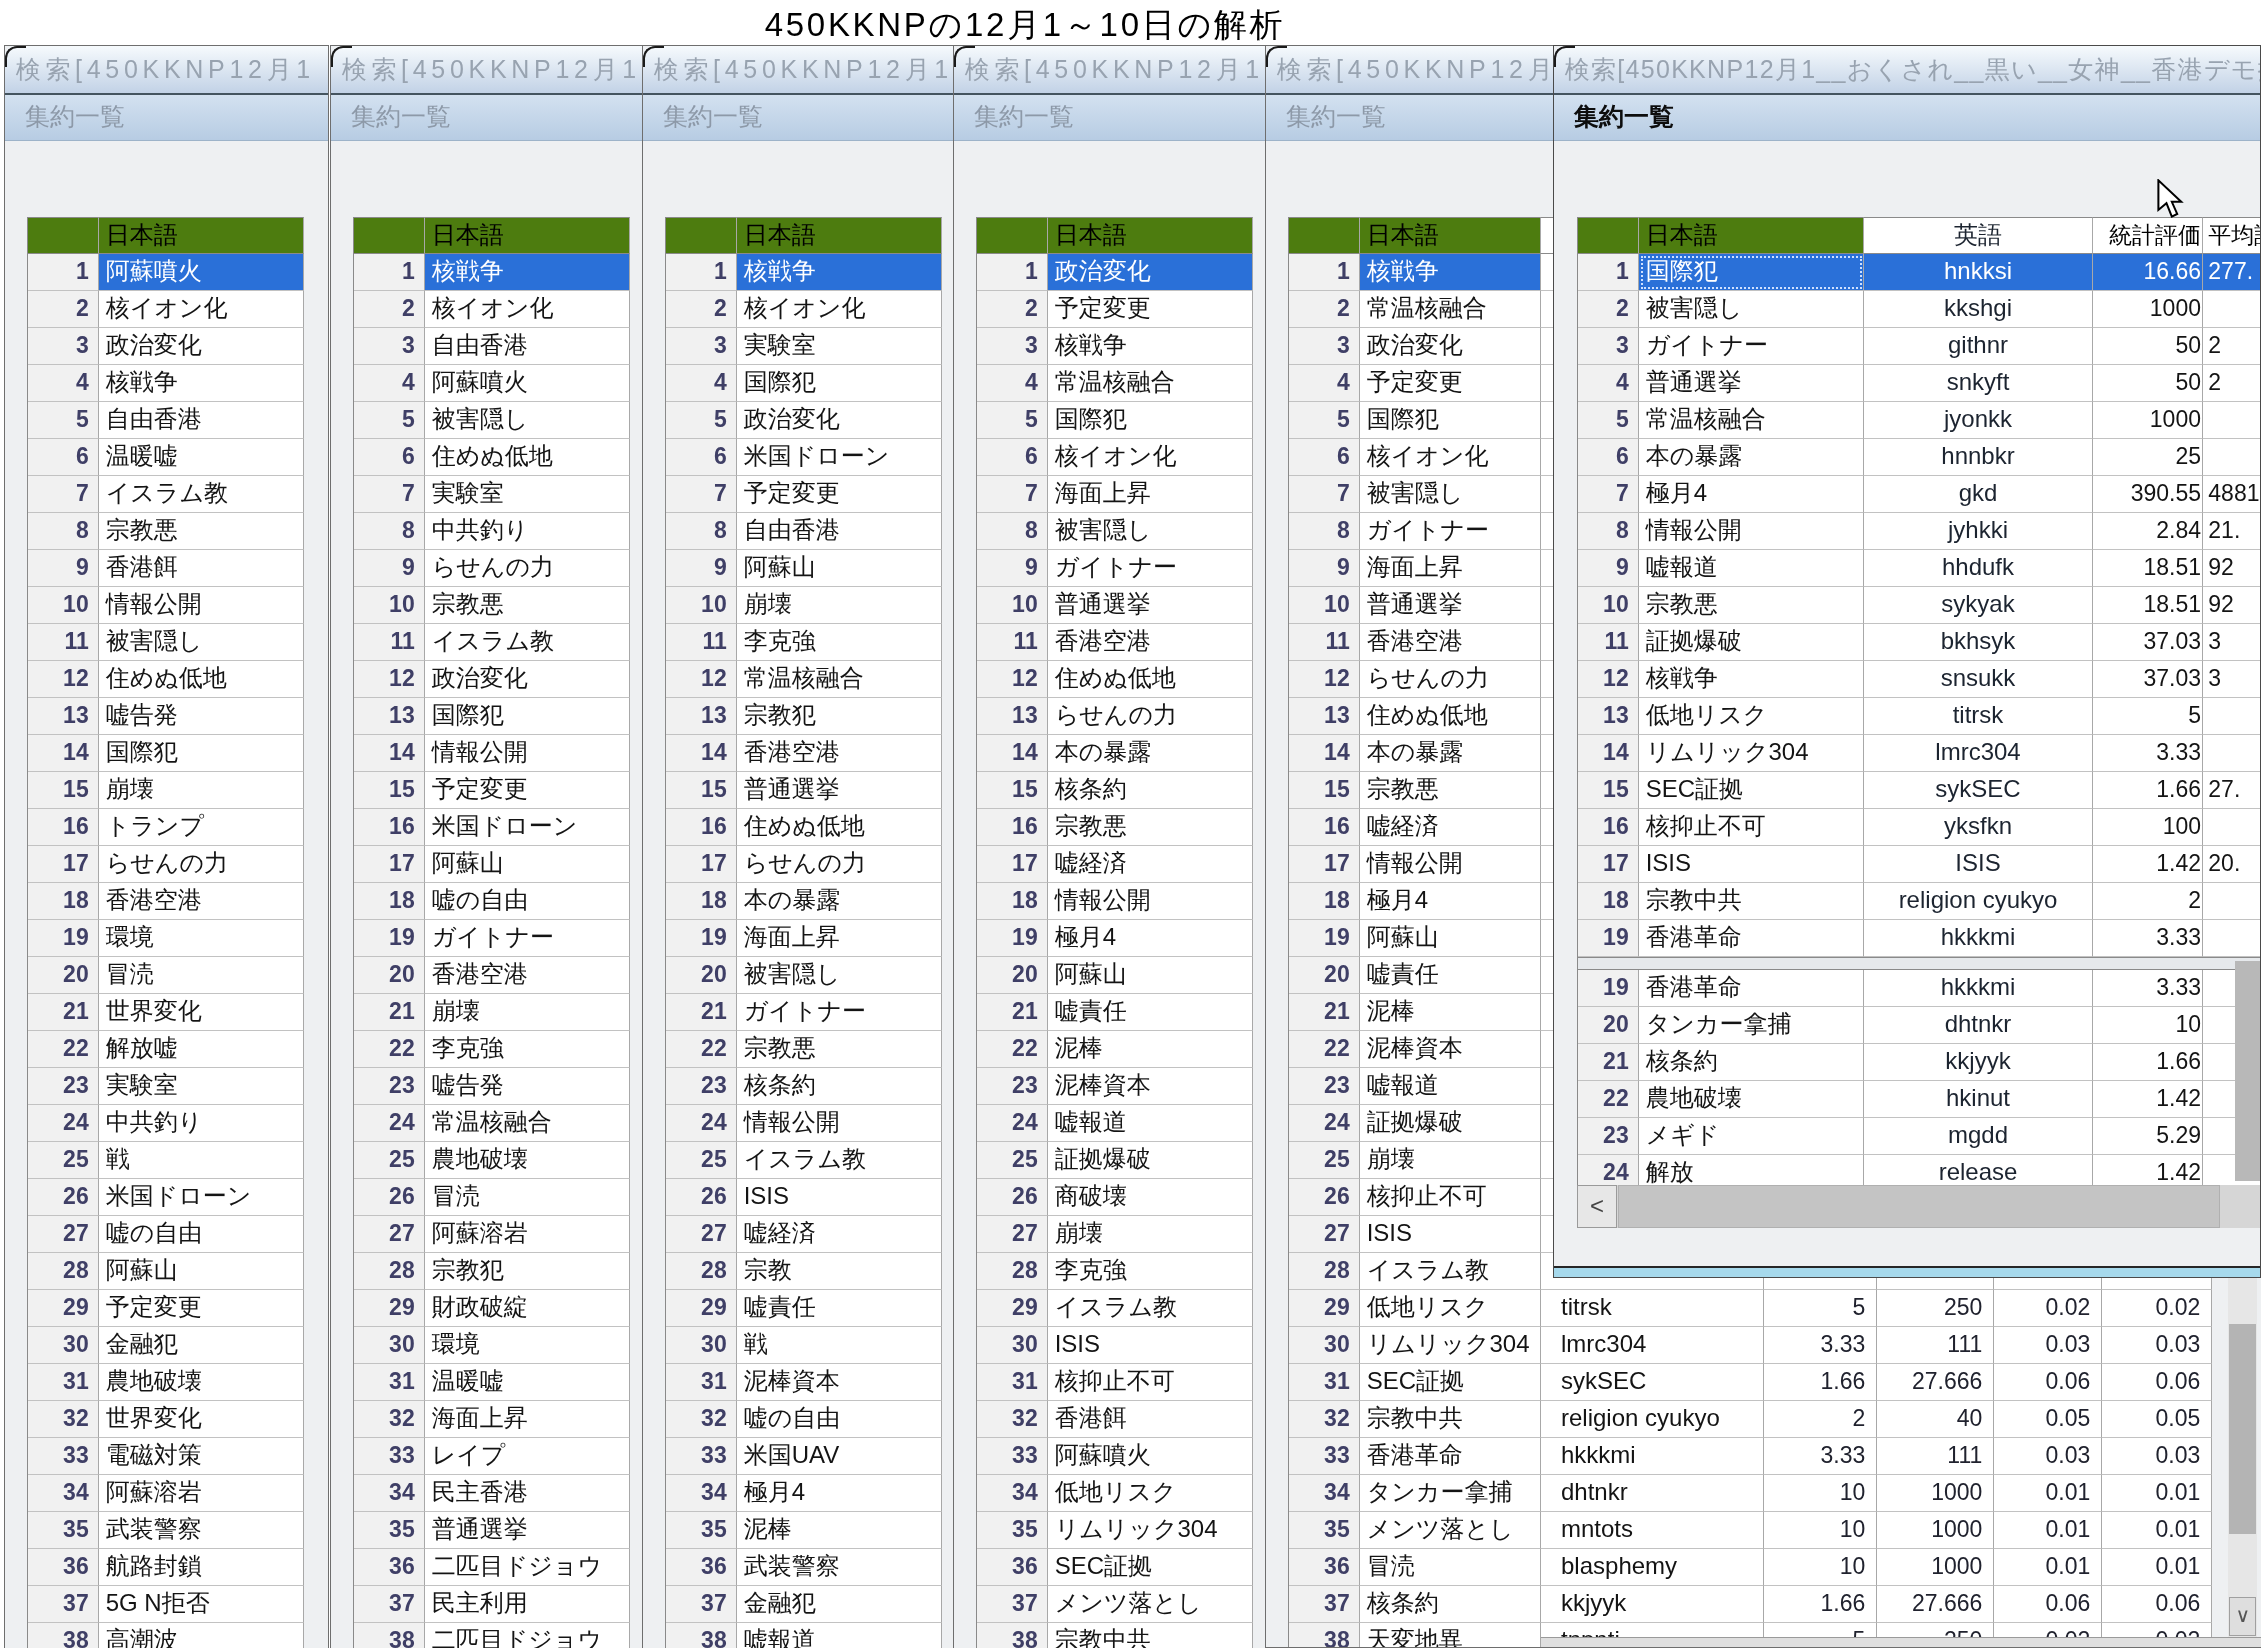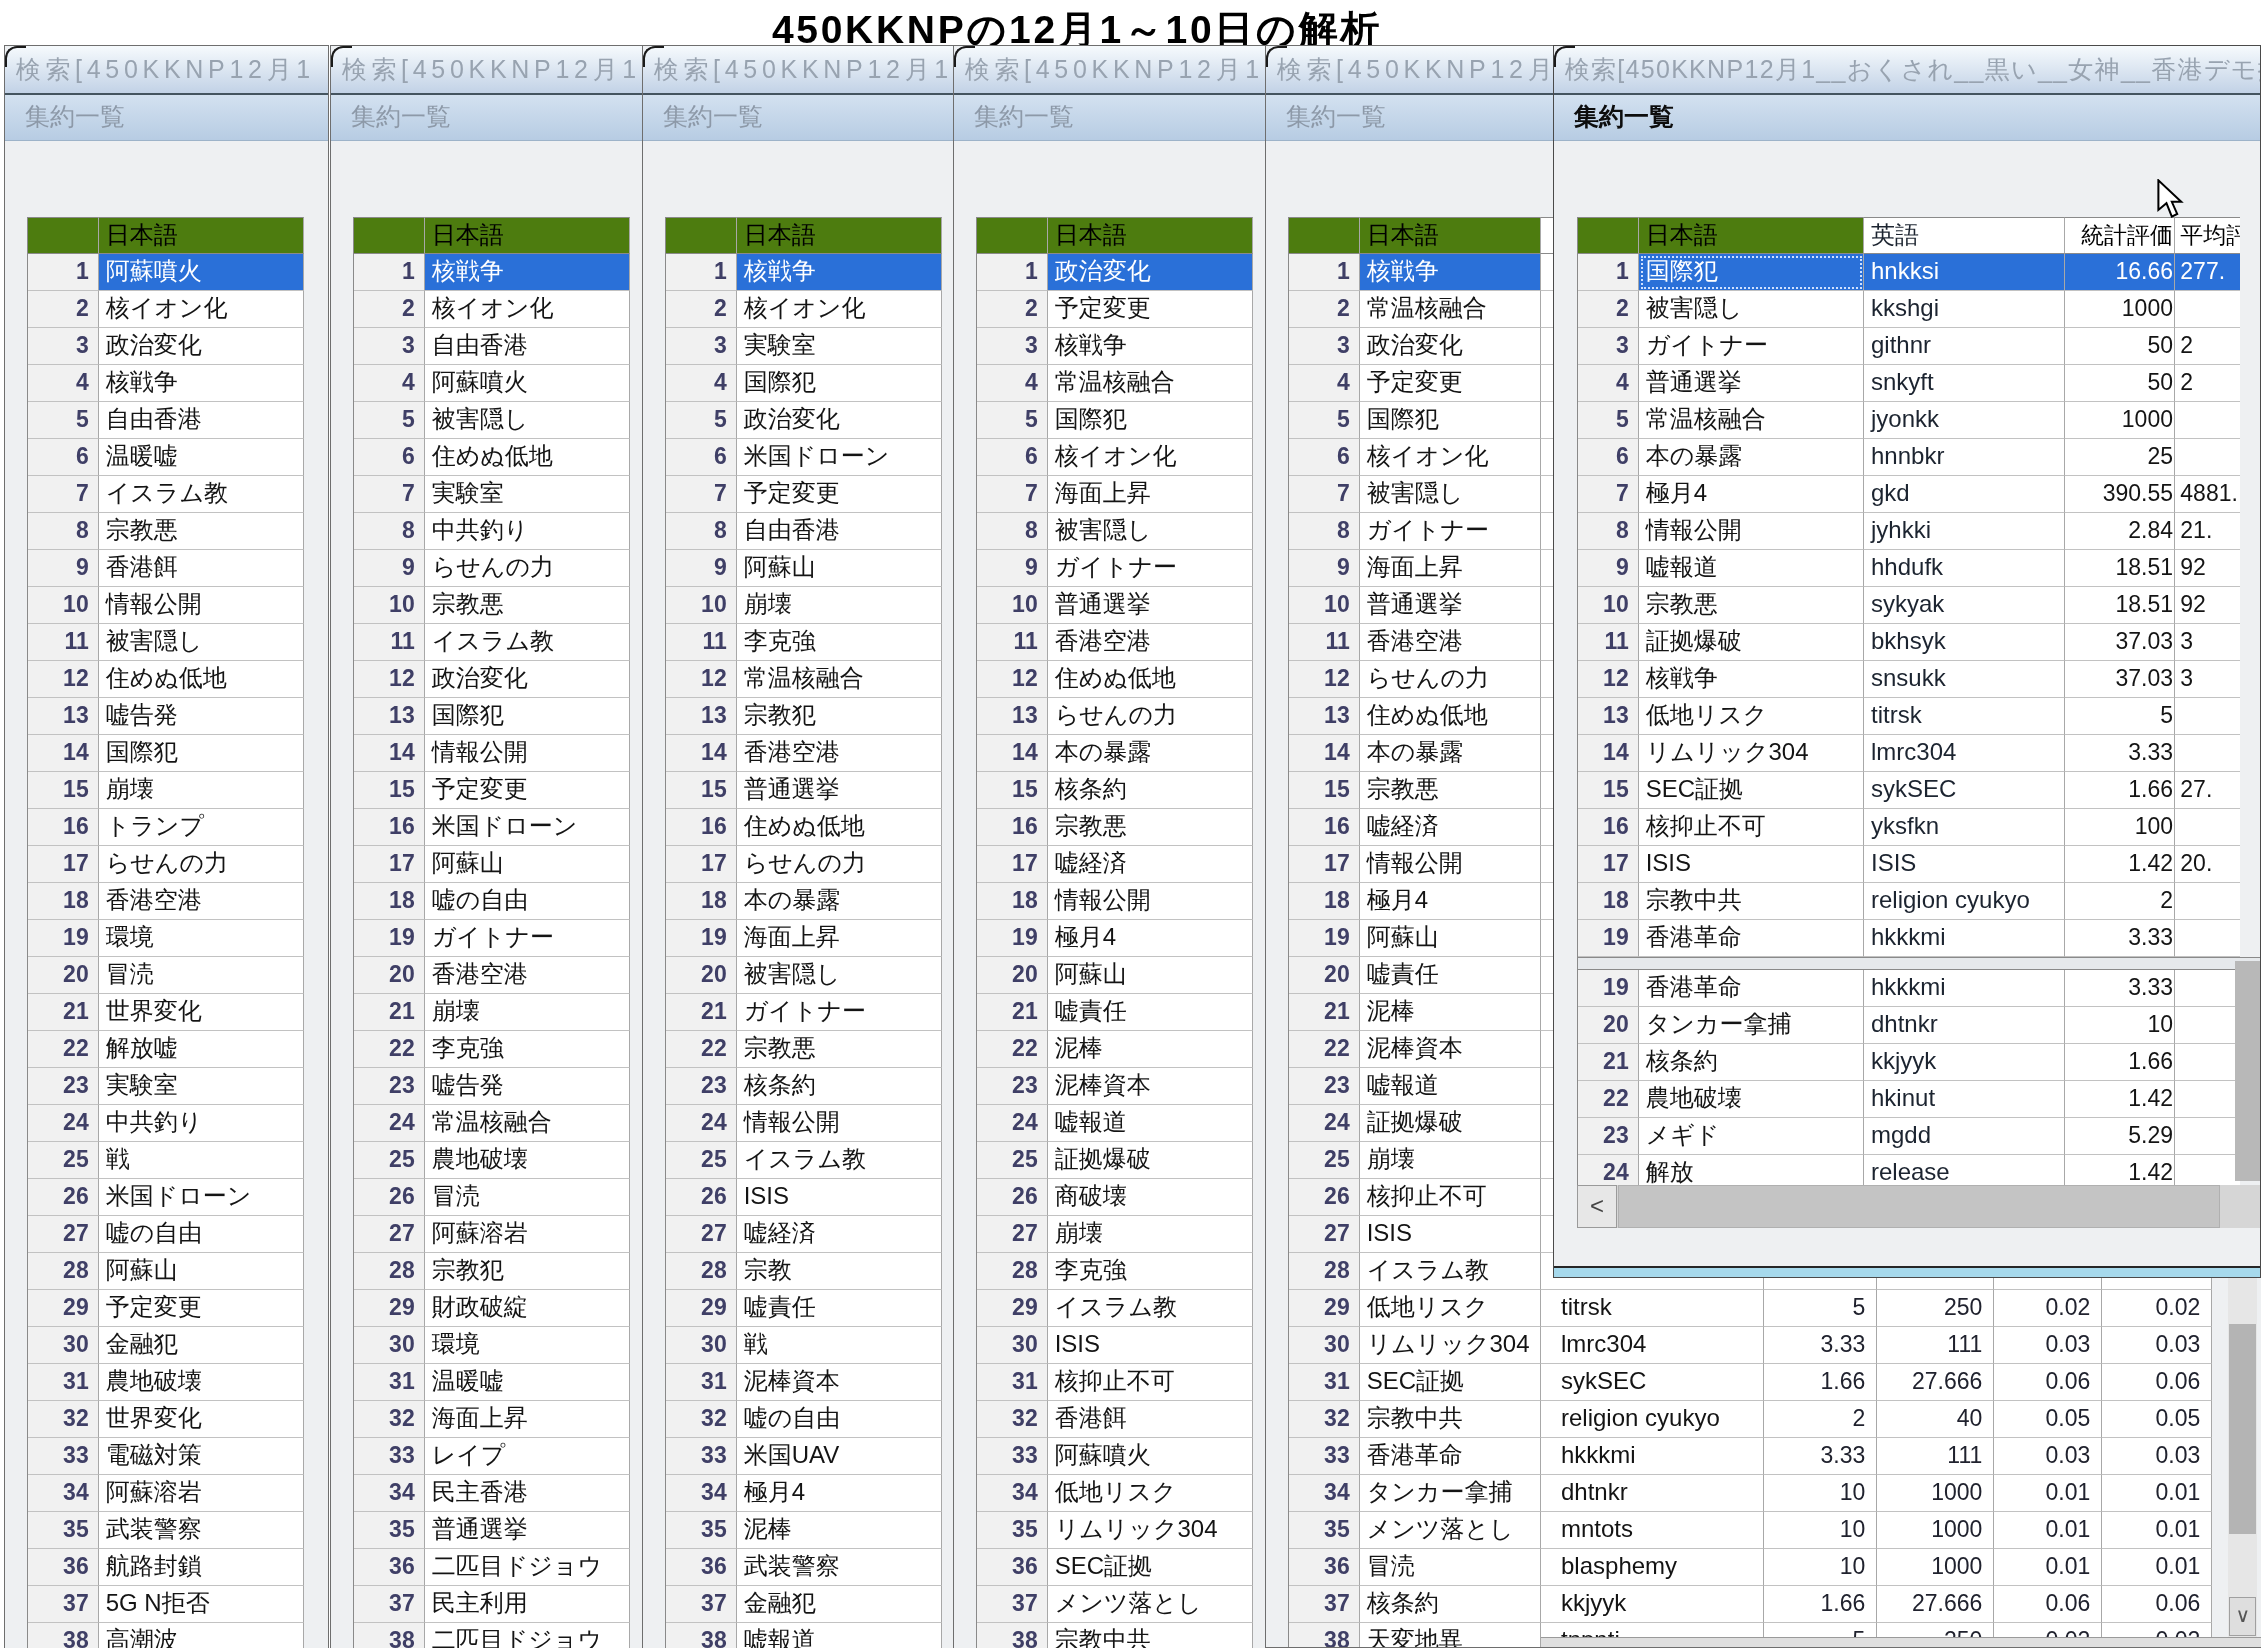--- a/index.html
+++ b/index.html
@@ -1,19 +1,19 @@
 <!DOCTYPE html>
 <html style="font-size:10.7px"><head>
 <meta charset="utf-8">
 <style>
   html,body{margin:0;padding:0;width:2261px;height:1649px;background:#ffffff;overflow:hidden;
     font-family:"Liberation Sans","DejaVu Sans",sans-serif;}
   .page{position:absolute;inset:0;}
-  .page-title{position:absolute;top:2.7px;left:1077px;transform:translateX(-50%);
-    font-size:39px;letter-spacing:2.7px;color:#000;white-space:nowrap;font-weight:700;}
+  .page-title{position:absolute;top:2.7px;left:1025px;transform:translateX(-50%);
+    font-size:33px;letter-spacing:2.7px;color:#000;white-space:nowrap;font-weight:400;}
   .win{position:absolute;top:45px;border:1.3px solid #6e6e6e;background:#eef0f2;box-sizing:border-box;overflow:hidden;}
   .mini{width:325px;height:1607px;}
   .wide{width:1003px;height:1603px;}
   .panel{width:708px;height:1233px;border-color:#4a4a4a;}
   .titlebar{position:relative;height:47px;line-height:47px;background:linear-gradient(#f6fafd,#c2d2e6);
     border-bottom:2px solid #44545f;color:#98a3b0;font-size:25px;letter-spacing:4.7px;
     padding-left:10.7px;white-space:nowrap;overflow:hidden;border-top-left-radius:9.3px;}
   .titlebar::before{content:"";position:absolute;left:0;top:0;width:18.7px;height:18.7px;
     border-top-left-radius:12px;border-top:2.7px solid #1a1a1a;border-left:2.7px solid #1a1a1a;}
   .panel .titlebar{letter-spacing:1.3px;}
@@ -29,21 +29,21 @@
   .num{width:71px;background:#f1f1f1;text-align:right;padding-right:9.3px;
     color:#3f3f66;font-weight:bold;font-size:23px;}
   .jp{width:205px;background:#ffffff;padding-left:6.7px;}
   .sel .jp{background:#2a70d8;color:#ffffff;}
   .wide .jp{width:181px;}
   .wide .en{width:223px;background:#ffffff;padding-left:20px;}
   .v{background:#ffffff;text-align:right;padding-right:10.7px;font-size:23px;color:#20222e;}
   .v1{width:113px;} .v2{width:117px;} .v3{width:108px;} .v4{width:110px;}
   .panel .num{width:61px;}
   .panel .jp{width:225px;}
-  .panel .en{width:201px;background:#ffffff;padding-left:7px;color:#1c2430;}
+  .panel .en{width:229px;background:#ffffff;padding-left:0;color:#1c2430;text-align:center;}
   .panel .pv1{width:110px;background:#ffffff;text-align:right;padding-right:1px;font-size:23px;}
   .panel .pv2{width:65px;background:#ffffff;padding-left:5.3px;border-right:none;font-size:23px;}
   .panel .sel .jp,.panel .sel .en,.panel .sel .pv1,.panel .sel .pv2{background:#2a70d8;color:#fff;}
   .focuscell{outline:2px dotted #cfe0ff;outline-offset:-4px;}
   .split{height:10.7px;background:#e6e9ec;border-top:1.3px solid #8a8a8a;border-bottom:1.3px solid #8a8a8a;width:683px;}
   .hscroll{position:absolute;top:1139px;left:23px;width:683px;height:43px;background:#d6d6d6;display:flex;}
   .hs-btn{width:40px;height:43px;background:#e7e7e7;border:1.3px solid #9a9a9a;box-sizing:border-box;
     font-size:24px;line-height:39px;text-align:center;color:#444;}
   .hs-thumb{width:602px;height:43px;background:#c4c4c4;border:1.3px solid #b0b0b0;box-sizing:border-box;margin-left:1.3px;}
   .vscroll2{position:absolute;left:681px;top:915px;width:27px;height:220px;background:#b8b8b8;}

